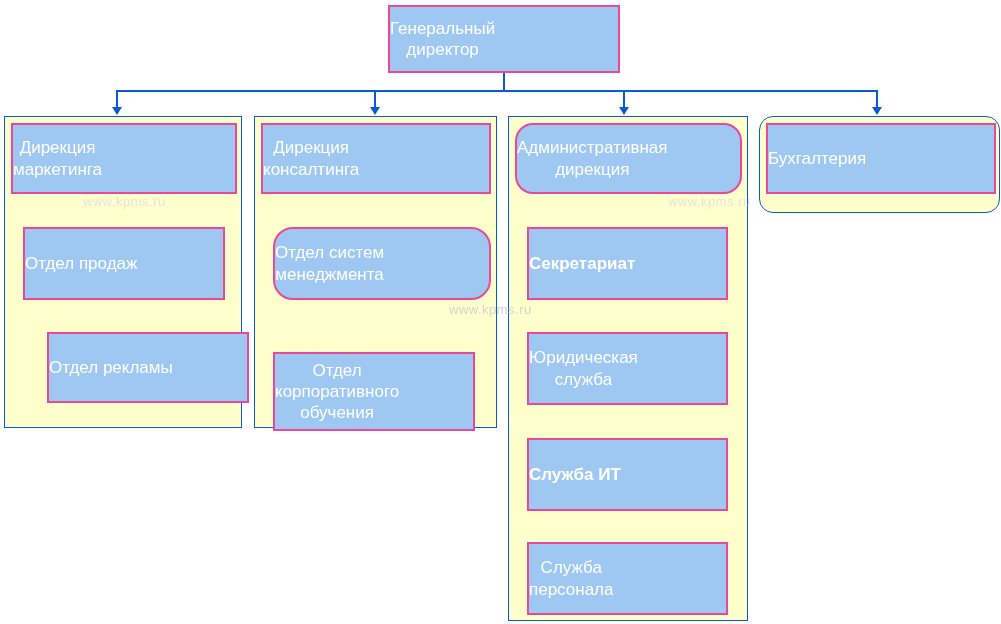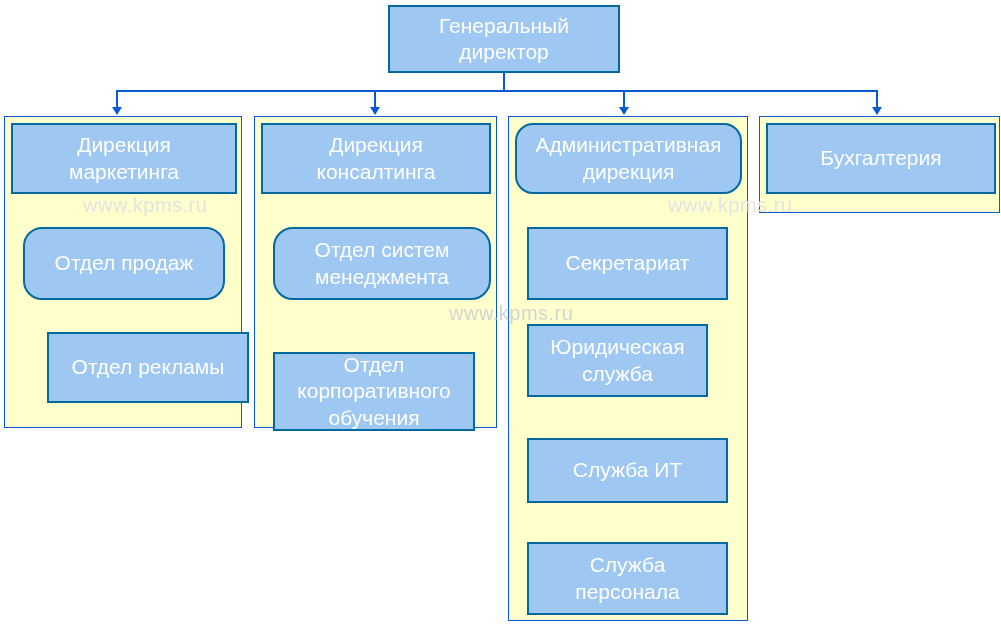--- a/index.html
+++ b/index.html
@@ -13,40 +13,39 @@
   }
   .group {
     position: absolute;
     background: #FFFFCC;
     border: 1px solid #0A5AD6;
     box-sizing: border-box;
   }
   .node {
     position: absolute;
     background: #9EC7F2;
-    border: 2px solid #0369a1;
+    border: 2px solid #ec4899;
     box-sizing: border-box;
     color: #ffffff;
     display: flex;
     align-items: center;
-    justify-content: center;
     text-align: center;
-    font-size: 21px;
+    font-size: 17px;
     line-height: 1.25;
   }
   .node span { white-space: pre-line; }
   .connectors {
     position: absolute;
     left: 0; top: 0;
     width: 1001px; height: 624px;
     pointer-events: none;
   }
   .watermark {
     position: absolute;
-    font-size: 20px;
+    font-size: 13px;
     letter-spacing: 0.5px;
     color: #D4D4D4;
     pointer-events: none;
     z-index: 5;
   }
   .watermark.light { color: #E3E3E3; }
 </style>
 </head>
 <body>
 
@@ -55,21 +54,21 @@
   <div class="node" style="left:388px; top:5px; width:232px; height:68px;">
     <span>Генеральный
 директор</span>
   </div>
 
   <div class="group" style="left:4px; top:116px; width:238px; height:312px;">
     <div class="node" style="left:6px; top:6px; width:226px; height:71px;">
       <span>Дирекция
 маркетинга</span>
     </div>
-    <div class="node" style="left:18px; top:110px; width:202px; height:73px;border-radius:19px;">
+    <div class="node" style="left:18px; top:110px; width:202px; height:73px;">
       <span>Отдел продаж</span>
     </div>
     <div class="node" style="left:18px; top:215px; width:202px; height:71px;margin-left:24px;">
       <span>Отдел рекламы</span>
     </div>
   </div>
 
   <div class="group" style="left:254px; top:116px; width:243px; height:312px;">
     <div class="node" style="left:6px; top:6px; width:230px; height:71px;">
       <span>Дирекция
@@ -84,37 +83,37 @@
 корпоративного
 обучения</span>
     </div>
   </div>
 
   <div class="group" style="left:508px; top:116px; width:240px; height:505px;">
     <div class="node" style="left:6px; top:6px; width:227px; height:71px;border-radius:18px;">
       <span>Административная
 дирекция</span>
     </div>
-    <div class="node" style="left:18px; top:110px; width:201px; height:73px;">
+    <div class="node" style="left:18px; top:110px; width:201px; height:73px;font-weight:bold;">
       <span>Секретариат</span>
     </div>
-    <div class="node" style="left:18px; top:207px; width:181px; height:73px;">
+    <div class="node" style="left:18px; top:215px; width:201px; height:73px;">
       <span>Юридическая
 служба</span>
     </div>
-    <div class="node" style="left:18px; top:321px; width:201px; height:65px;">
+    <div class="node" style="left:18px; top:321px; width:201px; height:73px;font-weight:bold;">
       <span>Служба ИТ</span>
     </div>
     <div class="node" style="left:18px; top:425px; width:201px; height:73px;">
       <span>Служба
 персонала</span>
     </div>
   </div>
 
-  <div class="group" style="left:759px; top:116px; width:241px; height:97px;">
+  <div class="group" style="left:759px; top:116px; width:241px; height:97px;border-radius:14px;">
     <div class="node" style="left:6px; top:6px; width:230px; height:71px;">
       <span>Бухгалтерия</span>
     </div>
   </div>
 
   <svg class="connectors" viewBox="0 0 1001 624" xmlns="http://www.w3.org/2000/svg">
     <g stroke="#0A5AD6" stroke-width="2" fill="none">
       <line x1="504" y1="73" x2="504" y2="91"></line>
       <line x1="117" y1="91" x2="877" y2="91"></line>
       <line x1="117" y1="90" x2="117" y2="108"></line>

